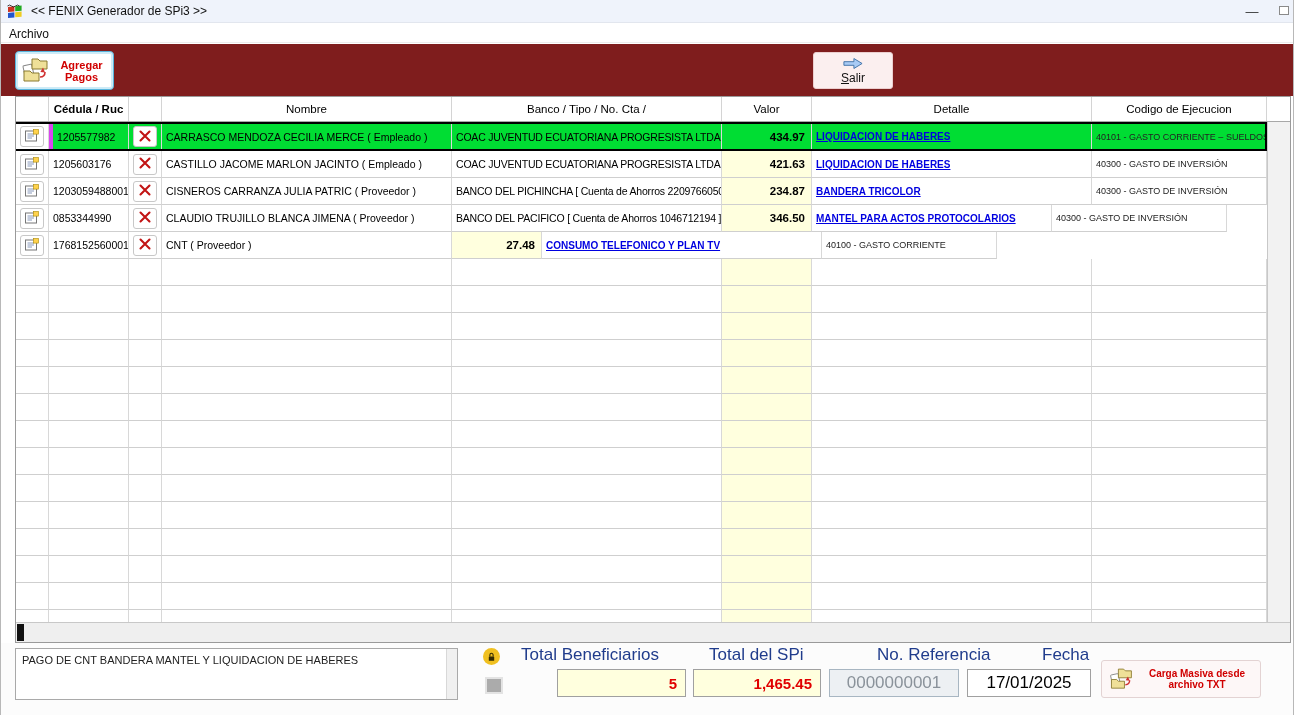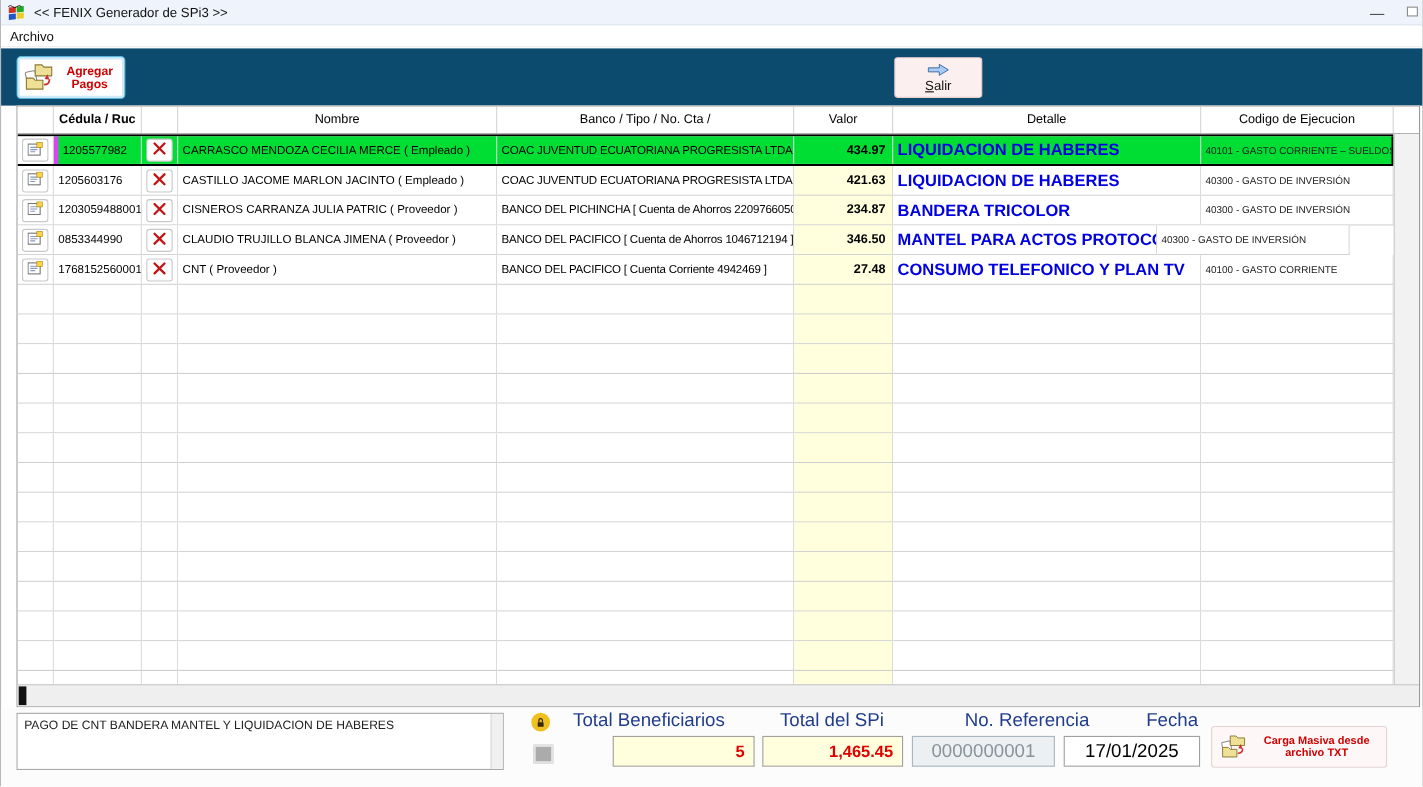--- a/index.html
+++ b/index.html
@@ -14,39 +14,39 @@
   .win-btns { position:absolute; right:0; top:0; height:23px; display:flex; align-items:center; }
   .btn-min { width:46px; text-align:center; font-size:13px; color:#333; cursor:default; }
   .btn-restore { width:18px; height:23px; position:relative; overflow:hidden; }
   .btn-restore span { position:absolute; left:4px; top:6px; width:10px; height:9px; border:1px solid #8a8a8a; background:#fff; }
 
   
   .menubar { position:absolute; left:0; top:24px; width:100%; height:19px; background:#FFFFFF; border-bottom:1px solid #ECECEC; }
   .menu-item { display:inline-block; font-size:12px; color:#111; padding:2px 8px; }
 
   
-  .toolbar { position:absolute; left:0; top:44px; width:100%; height:52px; background:#0c4a6e; }
+  .toolbar { position:absolute; left:0; top:44px; width:100%; height:52px; background:#7f1d1d; }
   .btn-agregar { position:absolute; left:14px; top:7px; width:99px; height:39px; background:#FFFFFF; border:1px solid #58B4DC; box-shadow:inset 0 0 0 2px #CDEBF7; border-radius:4px; display:flex; align-items:center; justify-content:flex-start; padding-left:4px; cursor:default; }
   .btn-agregar .txt { color:#D00000; font-weight:bold; font-size:11px; line-height:12px; text-align:center; flex:1; }
   .btn-agregar .txt .l1::first-letter { text-decoration:underline; }
   .entity-box { position:absolute; left:122px; top:13px; width:673px; height:29px; border:1px solid #9AA4AE; background:#FFFFFF; font-family:"Liberation Sans",sans-serif; font-size:15.5px; font-weight:bold; color:#2626D2; padding:4px 8px 0 8px; }
   .btn-salir { position:absolute; left:812px; top:8px; width:80px; height:37px; background:#FBEFEF; border:1px solid #EBCFCF; border-radius:3px; display:flex; flex-direction:column; align-items:center; justify-content:center; cursor:default; }
   .btn-salir .lbl { font-size:12px; color:#111; margin-top:1px; }
   .btn-salir .lbl::first-letter { text-decoration:underline; }
 
   
   .grid-wrap { position:absolute; left:14px; top:96px; width:1276px; height:547px; border:1px solid #9A9A9A; background:#FFFFFF; }
   .grid-header { display:flex; height:25px; background:#FFFFFF; border-bottom:1px solid #A8A8A8; }
   .grid-header .hc { font-size:11.5px; color:#000; display:flex; align-items:center; justify-content:center; border-right:1px solid #D4D4D4; height:100%; white-space:nowrap; overflow:hidden; }
   .grid-rows { position:absolute; left:0; top:25px; width:1251px; height:500px; overflow:hidden; }
   .row { display:flex; height:27px; }
   .row .cell { border-right:1px solid #D8D8D8; border-bottom:1px solid #CFCFCF; height:100%; font-size:10.5px; color:#000; display:flex; align-items:center; white-space:nowrap; overflow:hidden; padding:0 4px; background:#FFFFFF; }
   .row .c-valor { background:#FFFFDE; justify-content:flex-end; font-weight:bold; font-size:11.5px; padding-right:6px; }
   .row .c-banco { letter-spacing:-0.2px; }
-  .row .c-detalle { color:#0000E0; font-weight:bold; font-size:15px; }
+  .row .c-detalle { color:#0000E0; font-weight:bold; font-size:10px;text-decoration:underline; }
   .row .c-codigo { font-size:9px; color:#222; }
   .row .c-icon, .row .c-x { justify-content:center; padding:0; }
   .mini-btn { width:24px; height:21px; background:#FFFFFF; border:1px solid #C8C8C8; border-radius:3px; display:flex; align-items:center; justify-content:center; cursor:default; }
   .row.sel { border-top:2px solid #000; border-bottom:2px solid #000; height:29px; }
   .row.sel .cell { background:#00DD33; border-bottom:none; }
   .row.sel .c-icon { background:#FFFFFF; }
   .row.sel .c-cedula { border-left:4px solid #d946ef; }
   .row.sel .c-codigo { border-right:2px solid #000; }
   .vscroll { position:absolute; right:0; top:25px; width:23px; height:500px; background:#F2F2F2; border-left:1px solid #C8C8C8; }
   .hscroll { position:absolute; left:0; bottom:0; width:100%; height:20px; background:#EFEFEF; border-top:1px solid #C8C8C8; }
@@ -249,21 +249,20 @@
           </div>
           <div class="cell c-cedula" style="width: 80px;">1768152560001</div>
           <div class="cell c-x" style="width: 33px;">
             <div class="mini-btn">
               <span><svg width="12" height="12" viewBox="0 0 12 12">
                   <path d="M1.5 1.5 L10.5 10.5 M10.5 1.5 L1.5 10.5" stroke="#C21414" stroke-width="2.1" stroke-linecap="round"></path>
                 </svg></span>
             </div>
           </div>
           <div class="cell c-nombre" style="width: 290px;">CNT   ( Proveedor )</div>
-          <div class="cell c-banco" style="width: 270px;">BANCO DEL PACIFICO [ Cuenta Corriente 4942469 ]</div>
           <div class="cell c-valor" style="width: 90px;">27.48</div>
           <div class="cell c-detalle" style="width: 280px;">CONSUMO TELEFONICO Y PLAN TV</div>
           <div class="cell c-codigo" style="width: 175px;">40100 - GASTO CORRIENTE</div>
         </div>
         <div class="row empty">
           <div class="cell c-icon" style="width: 33px;"></div>
           <div class="cell c-cedula" style="width: 80px;"></div>
           <div class="cell c-x" style="width: 33px;"></div>
           <div class="cell c-nombre" style="width: 290px;"></div>
           <div class="cell c-banco" style="width: 270px;"></div>

